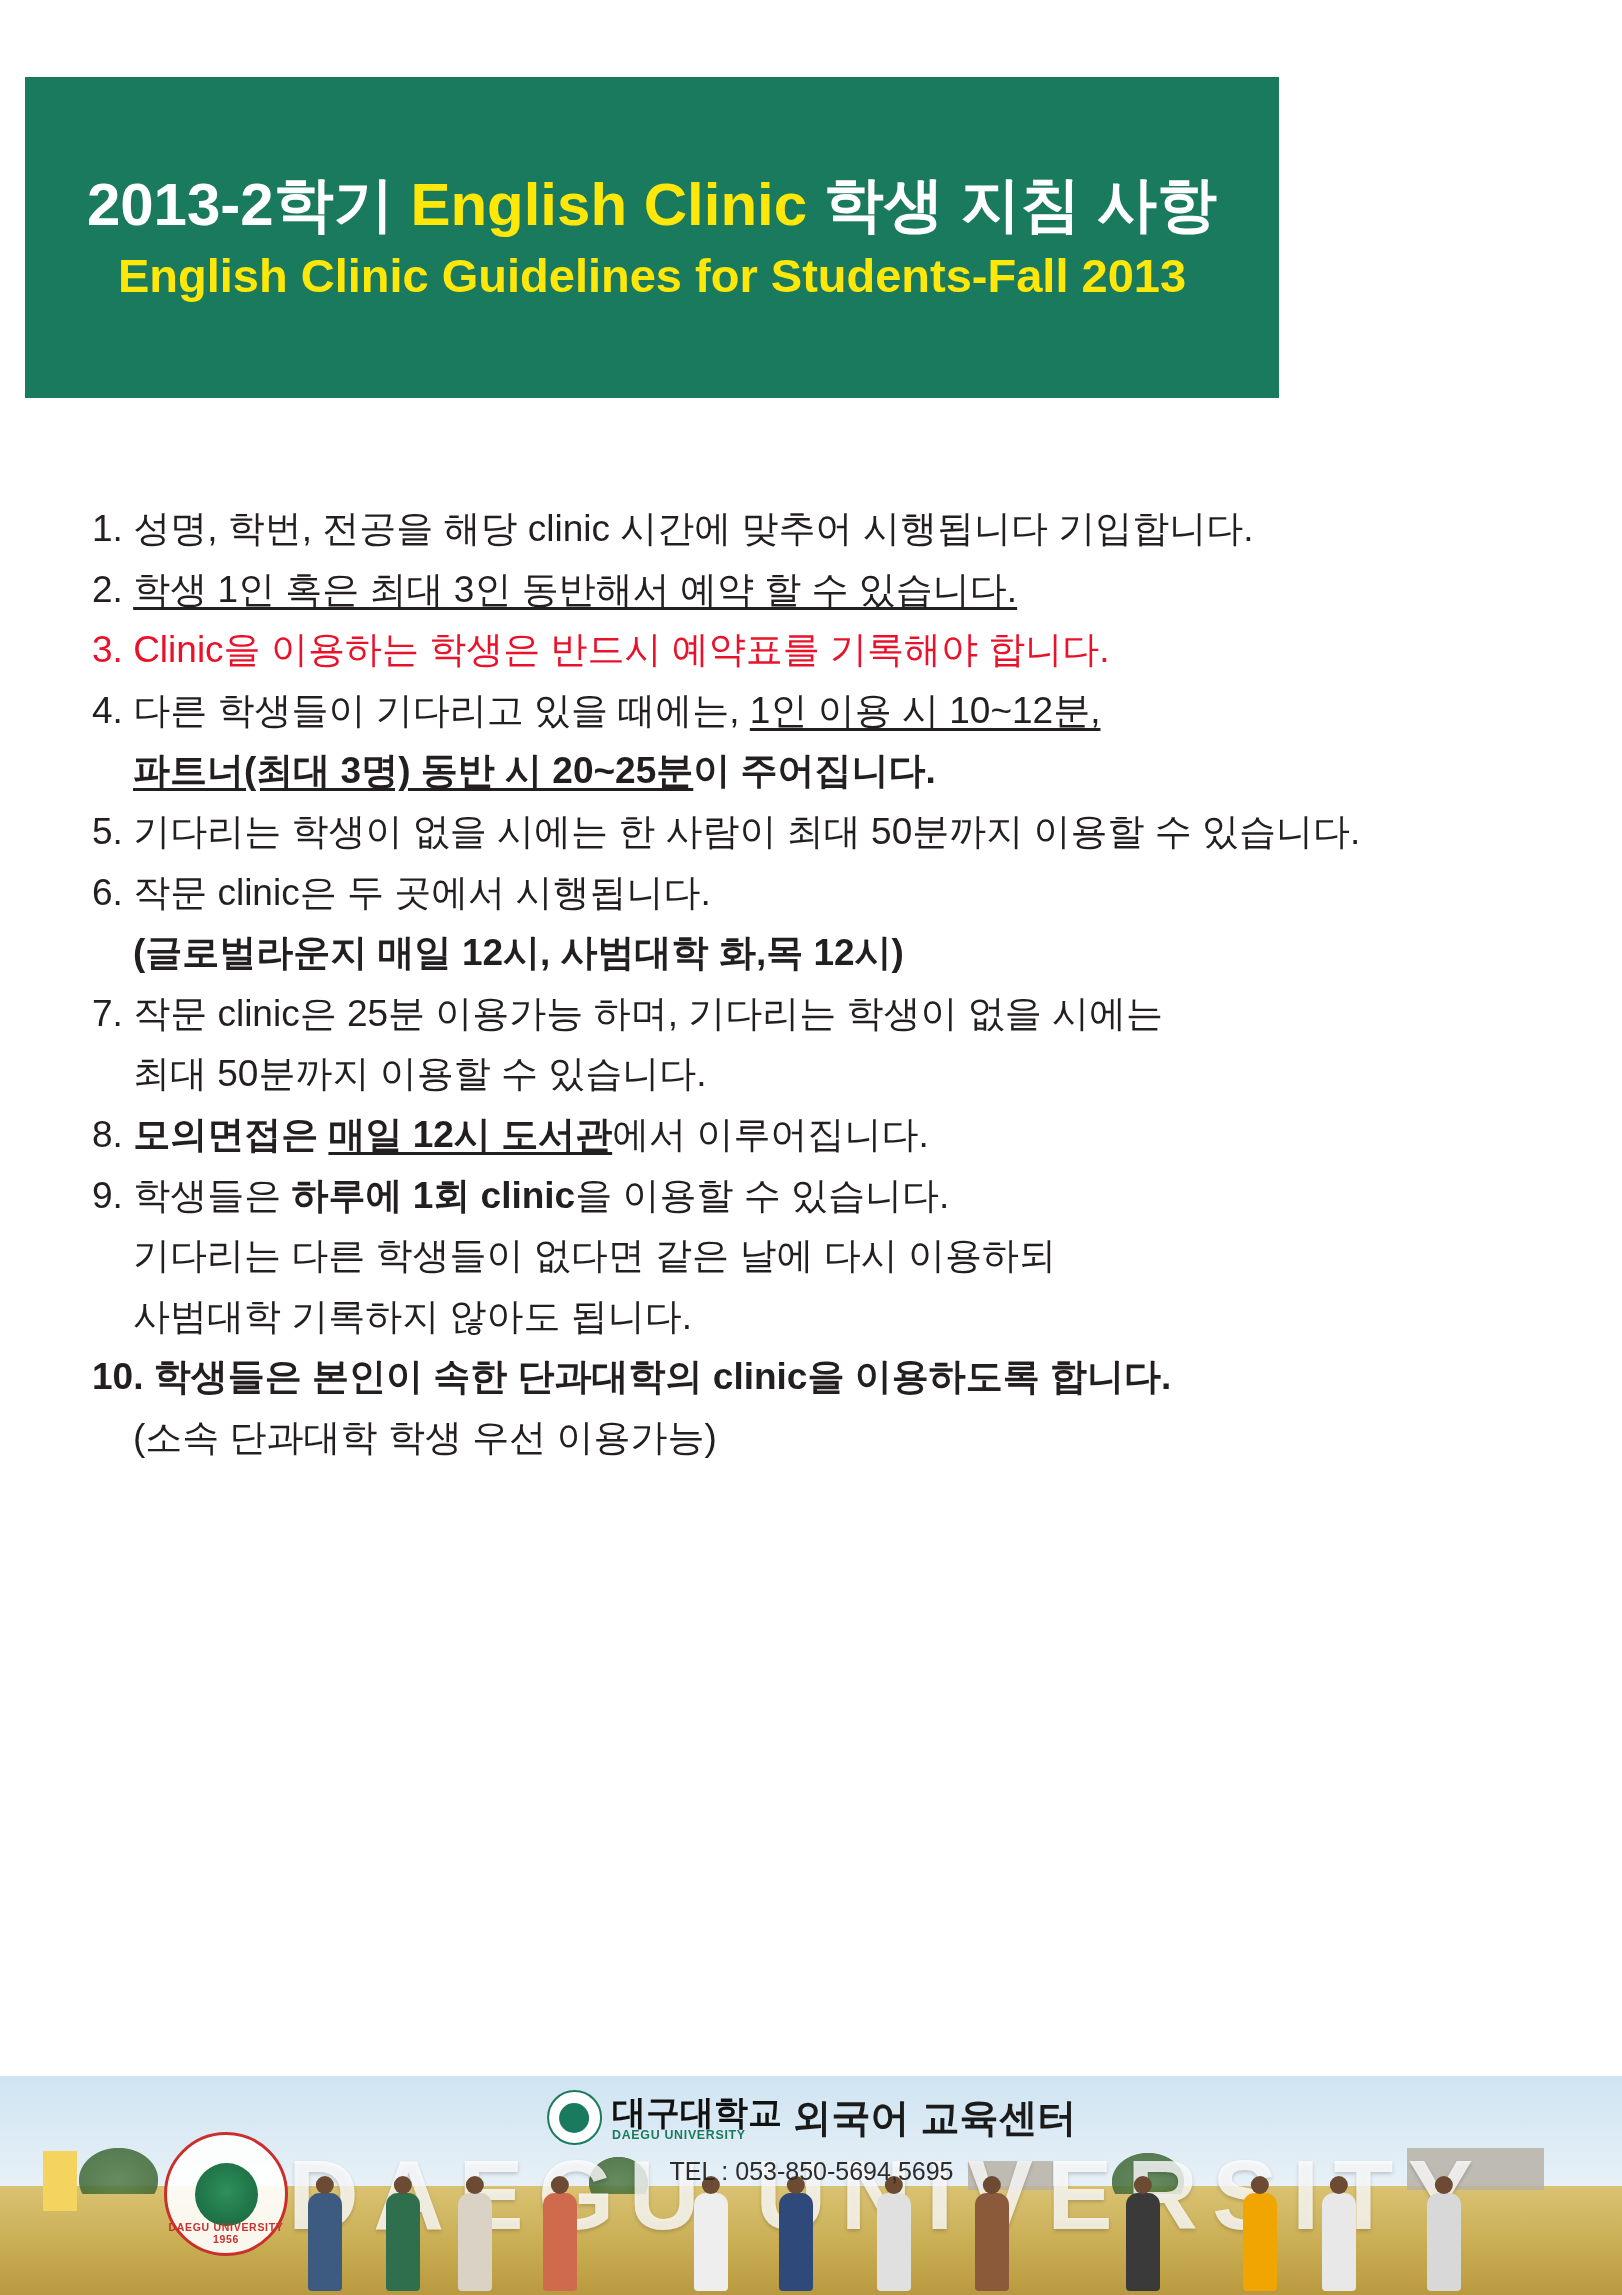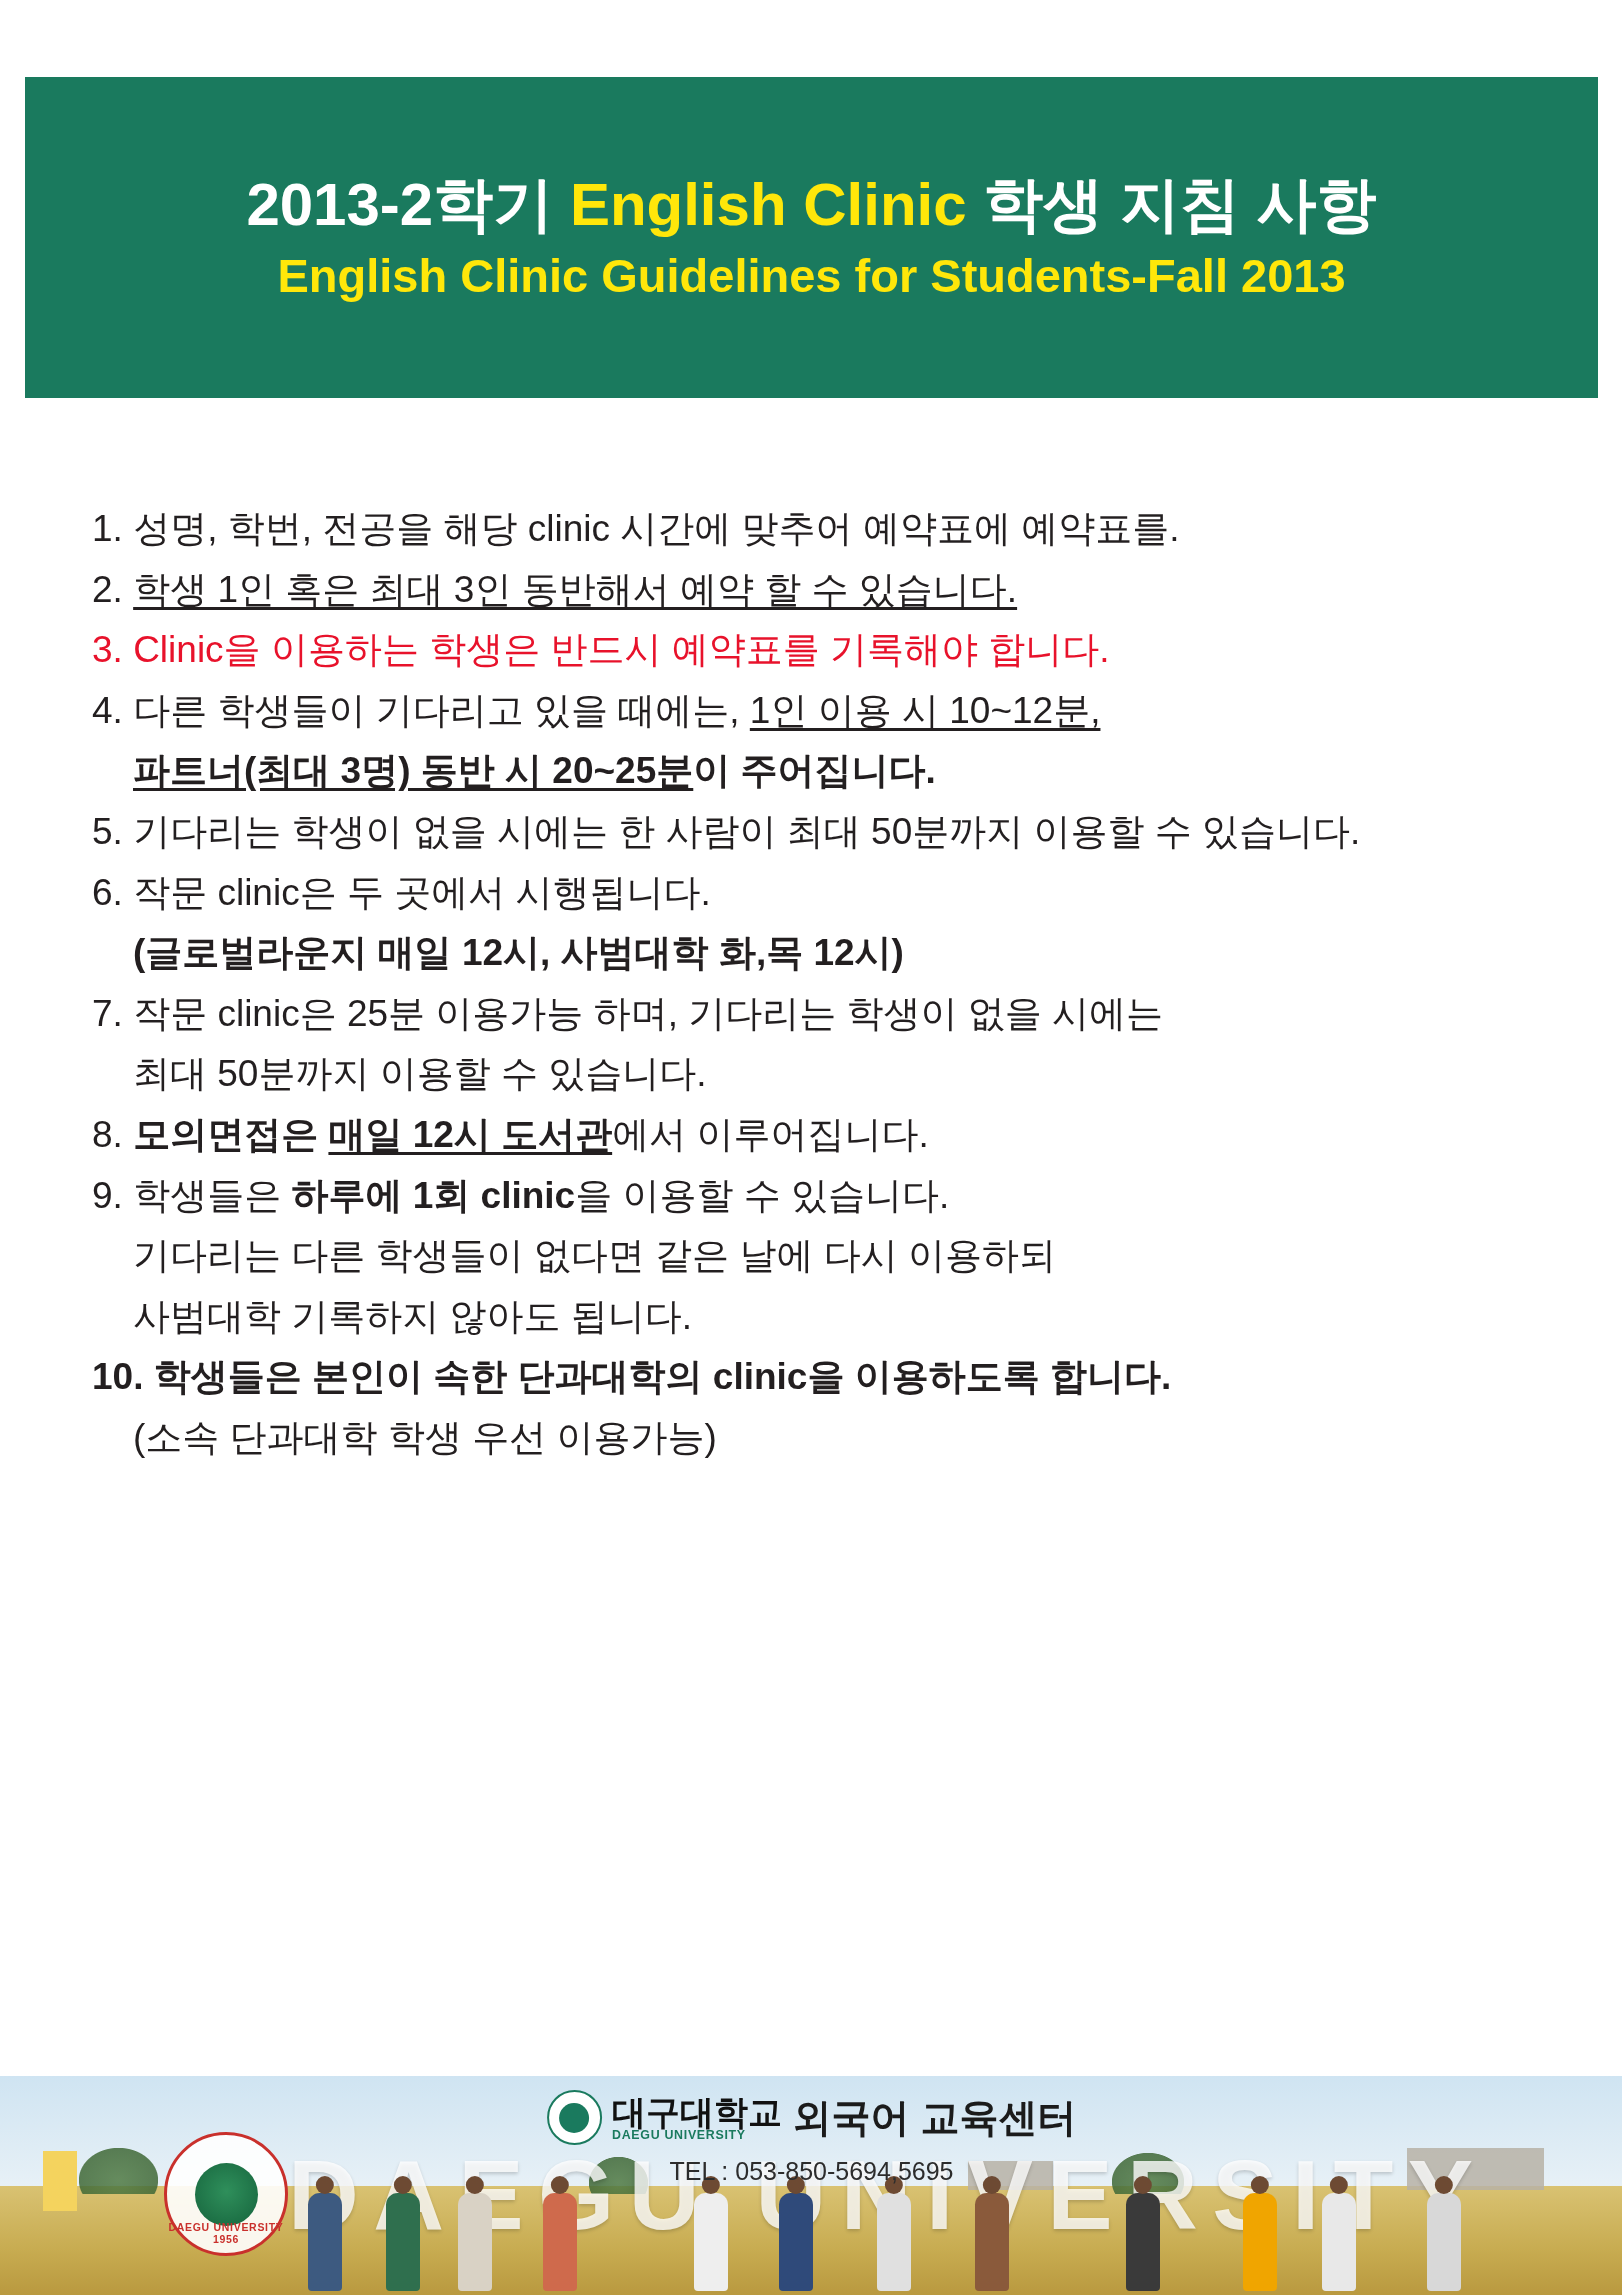--- a/index.html
+++ b/index.html
@@ -13,21 +13,21 @@
     position: relative;
     font-family: "Liberation Sans", sans-serif;
     overflow: hidden;
   }
 
   
   .header-banner {
     position: absolute;
     left: 25px;
     top: 77px;
-    width: 1573px;
+    width: 1254px;
     height: 321px;
     background: #1a7a5e;
     display: flex;
     flex-direction: column;
     align-items: center;
     justify-content: center;
     box-sizing: border-box;
   }
   .title-ko {
     font-size: 60px;
@@ -242,21 +242,21 @@
   <div class="title-ko">
     <span>2013-2학기 </span><span class="hl">English Clinic</span><span> 학생 지침 사항</span>
   </div>
   <div class="title-en">English Clinic Guidelines for Students-Fall 2013</div>
 </div>
 
 <div class="guidelines">
 
   <div class="g-item">
     <span>1.</span>
-    <span>성명, 학번, 전공을 해당 clinic 시간에 맞추어 예약표에 예약표를.</span>
+    <span>성명, 학번, 전공을 해당 clinic 시간에 맞추어 시행됩니다 기입합니다.</span>
   </div>
 
   <div class="g-item">
     <span>2.</span>
     <span class="u">학생 1인 혹은 최대 3인 동반해서 예약 할 수 있습니다.</span>
   </div>
 
   <div class="g-item red">
     <span>3.</span>
     <span>Clinic을 이용하는 학생은 반드시 예약표를 기록해야 합니다.</span>

